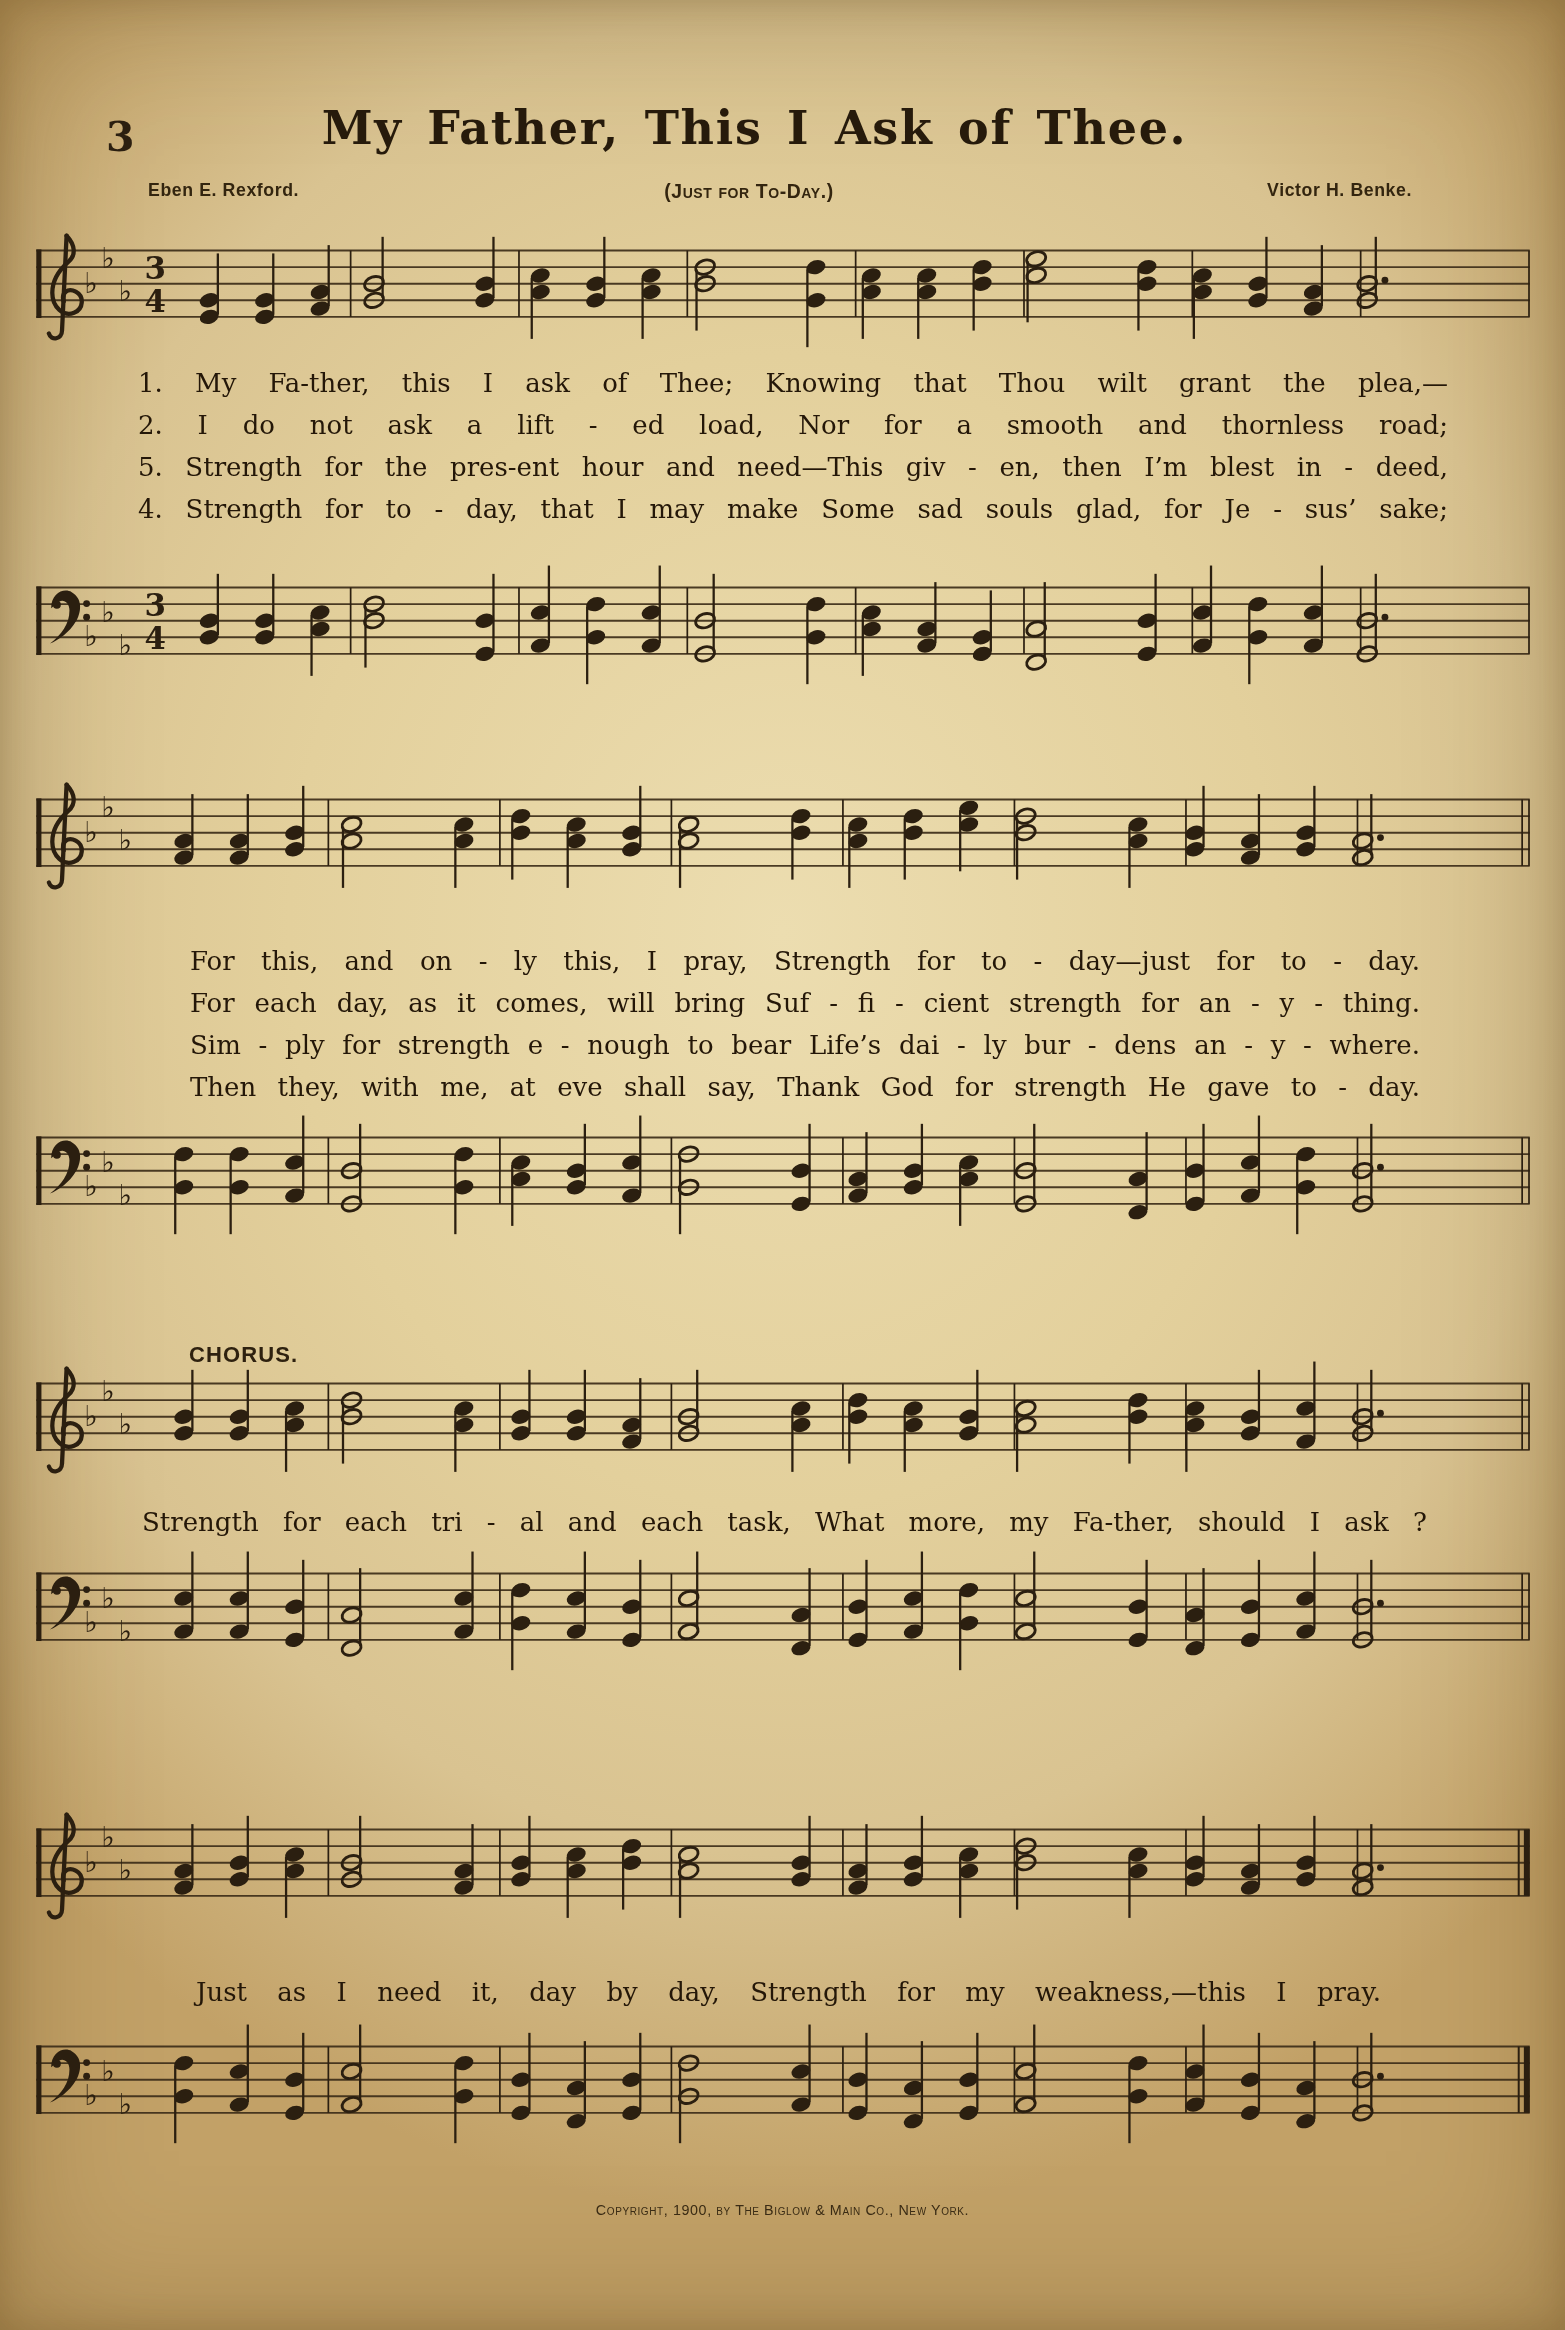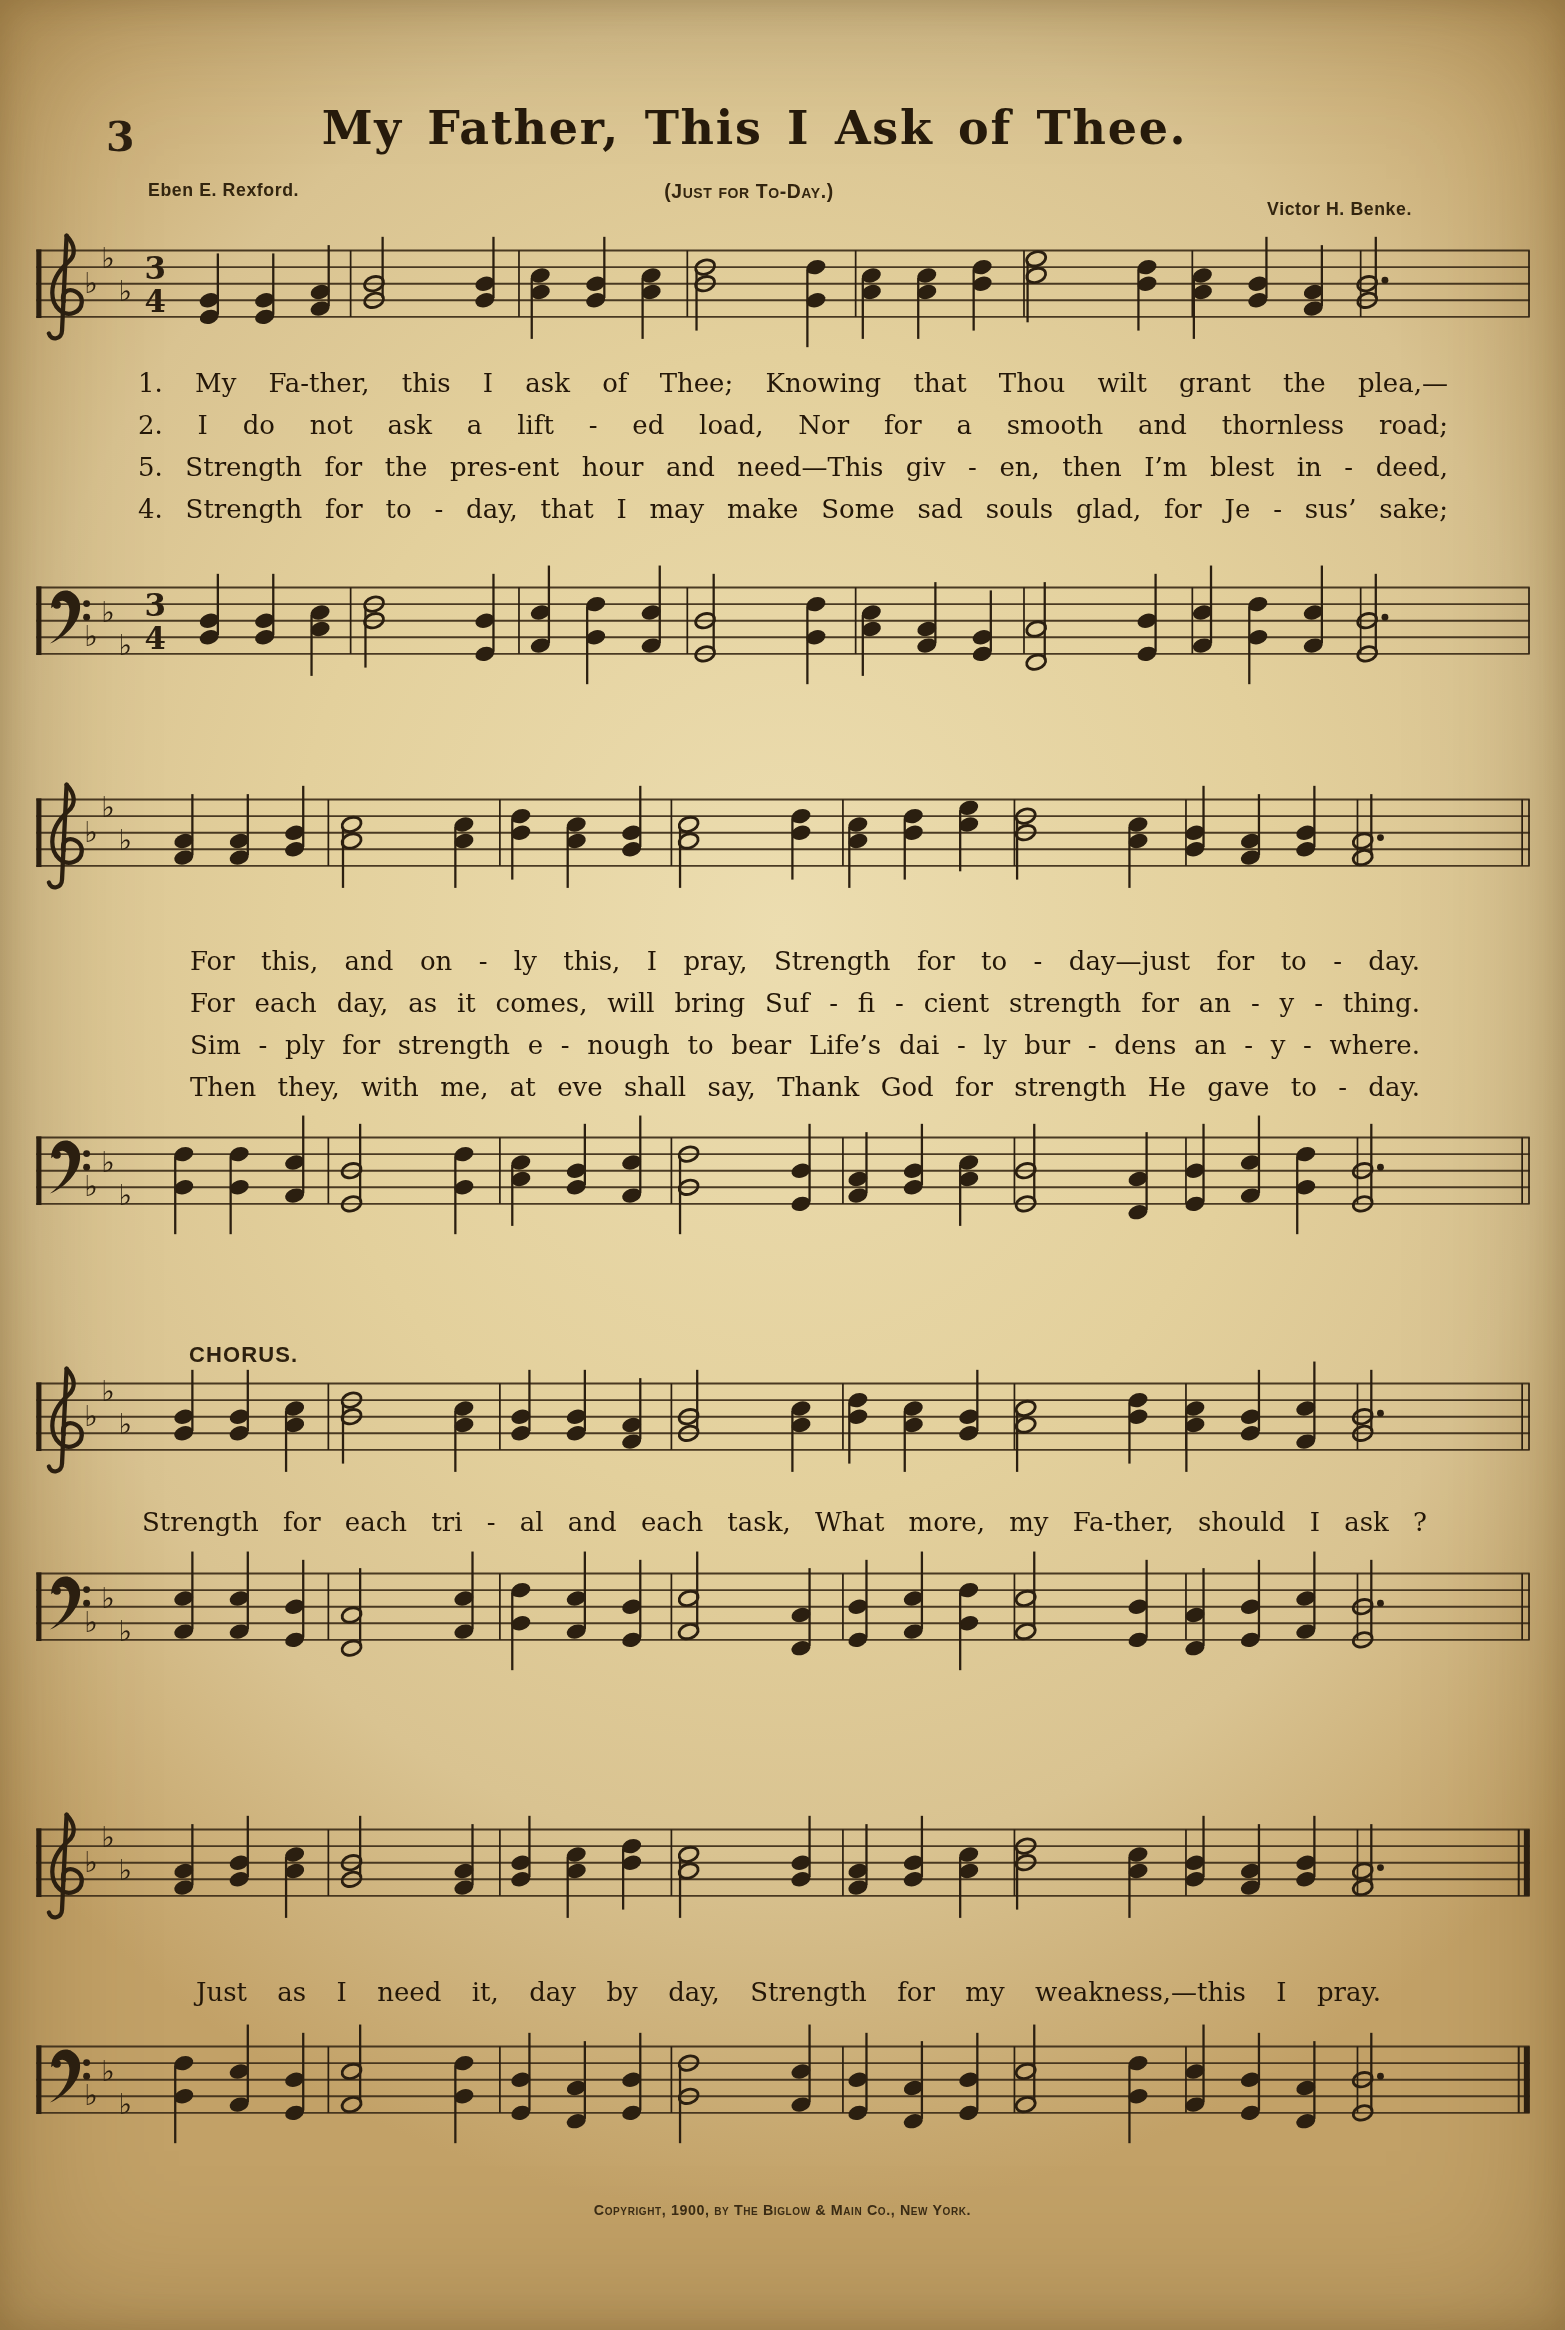--- a/index.html
+++ b/index.html
@@ -32,21 +32,21 @@
     color:#261a0b;
   }
   .credit{
     position:absolute;top:180px;
     font-family:"Liberation Sans", sans-serif;
     font-weight:bold;font-size:17.7px;letter-spacing:0.6px;
     color:#33250f;
   }
   .credit.author{left:148px;}
   .credit.subtitle{left:0;width:1498px;text-align:center;font-variant:small-caps;font-size:19.4px;}
-  .credit.composer{right:153px;margin-top:19px;}
+  .credit.composer{right:153px;}
   .system{position:absolute;left:34px;width:1498px;height:172px;}
   .sys1t{top:200px;}  .sys1b{top:537px;}
   .sys2t{top:749px;} .sys2b{top:1087px;}
   .sys3t{top:1333px;} .sys3b{top:1523px;}
   .sys4t{top:1779px;} .sys4b{top:1996px;}
   .lyrics{
     position:absolute;
     font-size:26px;color:#241708;
   }
   .lyric-line{
@@ -63,21 +63,21 @@
   .chorus-label{
     position:absolute;left:189px;top:1342px;
     font-family:"Liberation Sans", sans-serif;
     font-weight:bold;font-size:22px;letter-spacing:1.1px;
     color:#2e210f;
   }
   .copyright{
     position:absolute;left:0;top:2202px;width:1565px;
     text-align:center;
     font-family:"Liberation Sans", sans-serif;
-    font-weight:bold;font-size:14.3px;letter-spacing:0.6px;
+    font-weight:normal;font-size:14.3px;letter-spacing:0.6px;
     font-variant:small-caps;
     color:#3a2b14;
   }
 </style>
 </head>
 <body>
 
 <div class="page">
 
   <div class="pageno">3</div>

